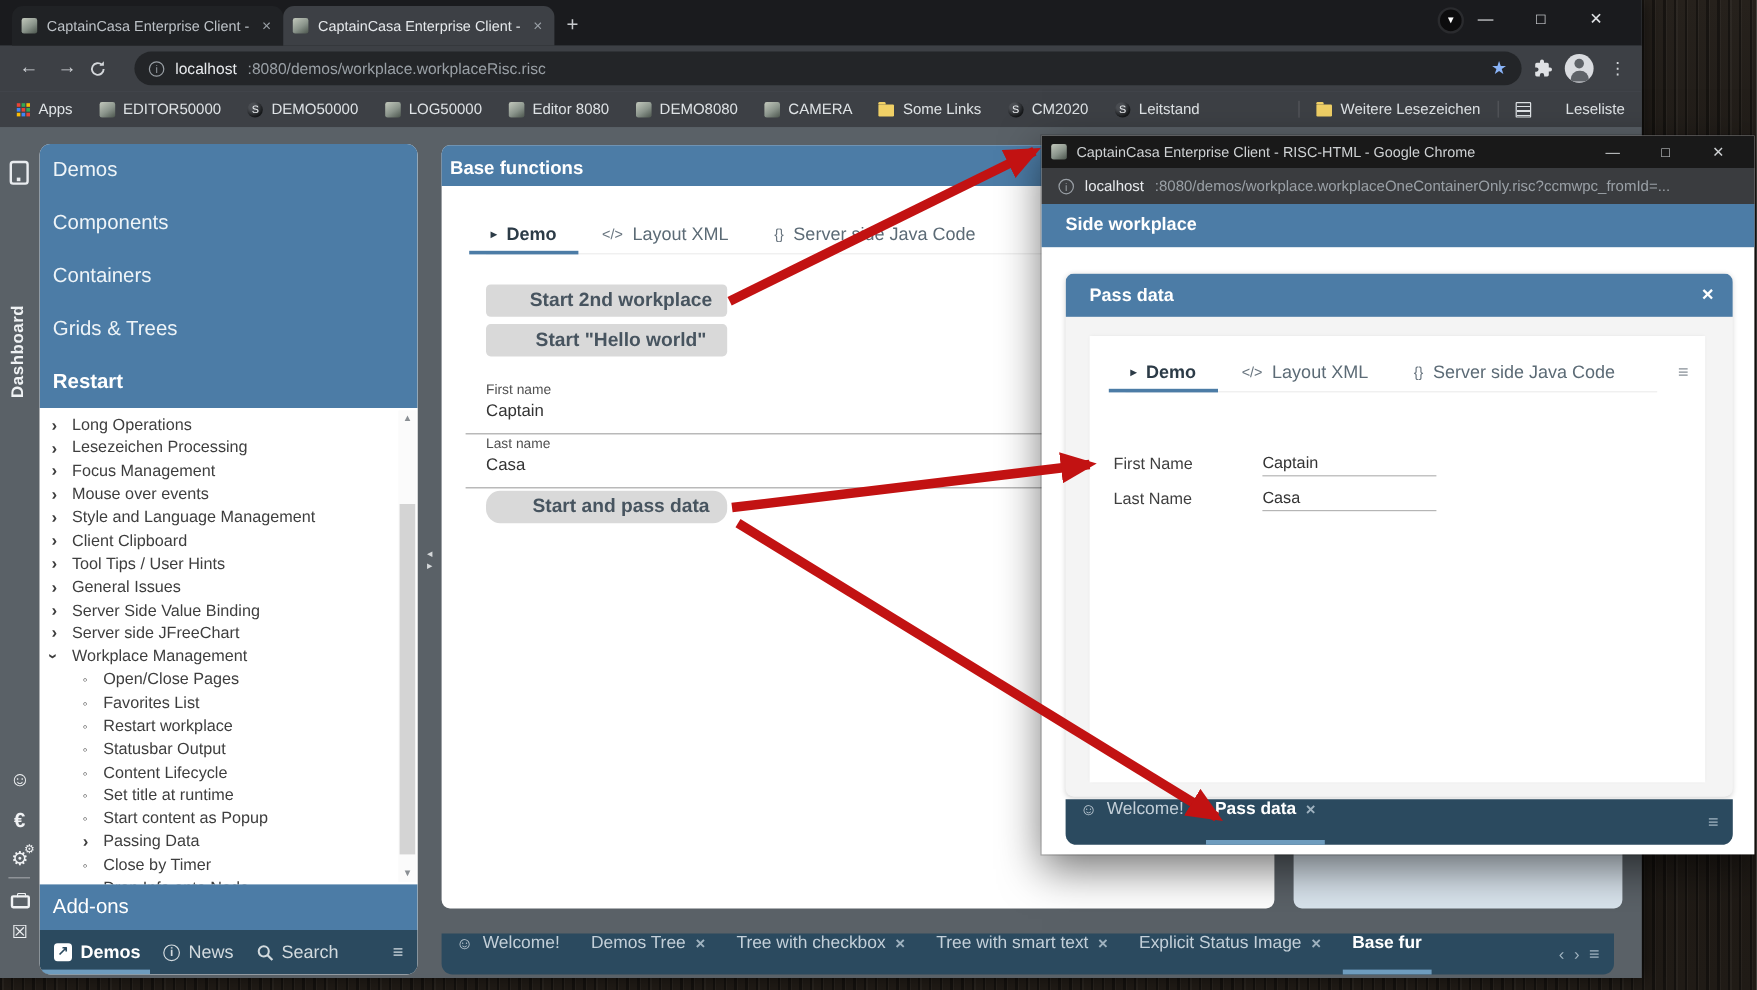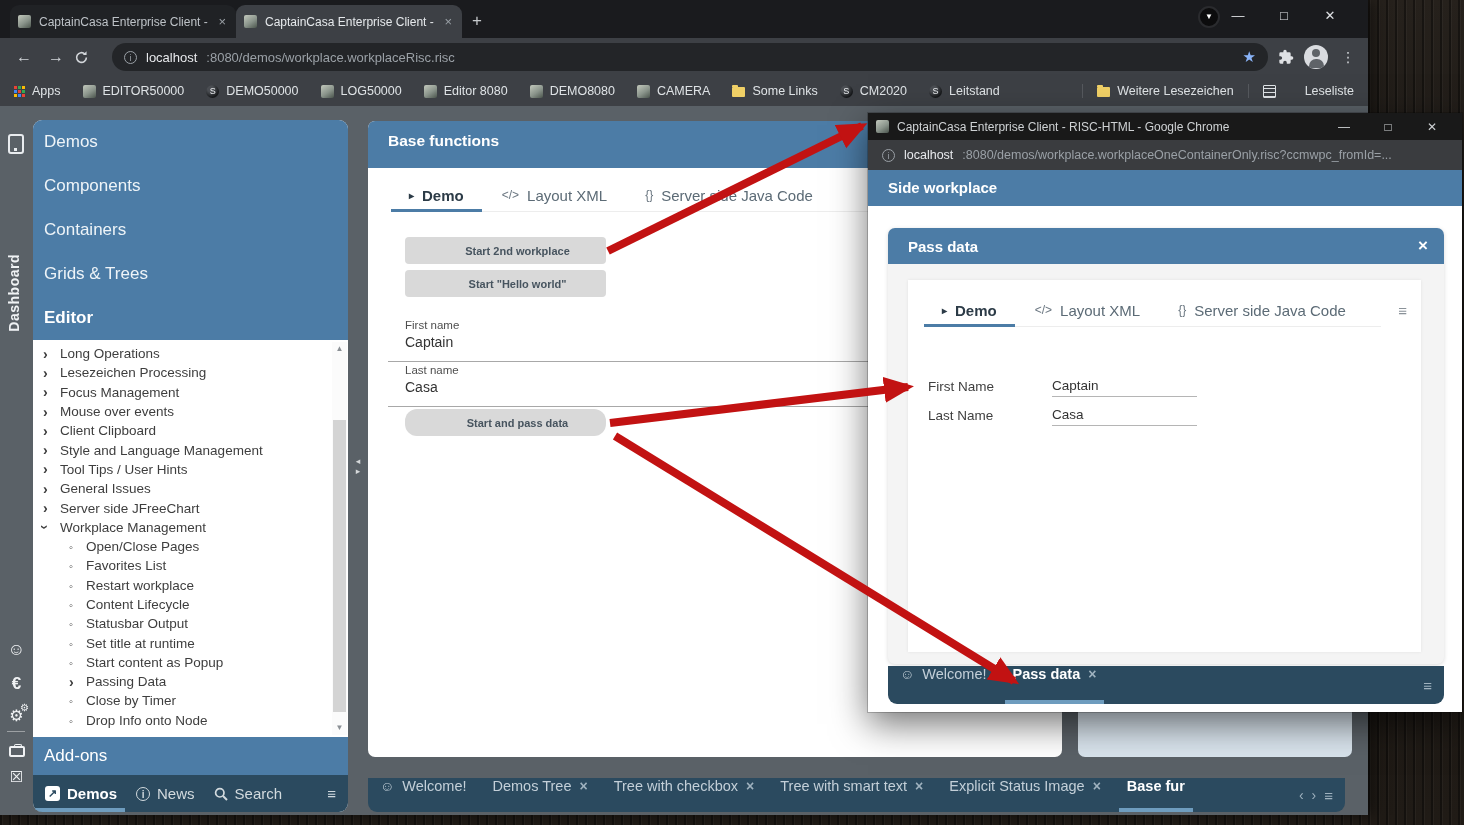--- a/index.html
+++ b/index.html
@@ -116,29 +116,29 @@
   .demos-ic::before { content:"\2197"; }
   .news-ic { border-color:#d2dade; color:#d2dade; width:14px; height:14px; line-height:13px; font-size:10px; font-weight:bold; }
   .menu-ic { margin-left:auto; color:#cfd8de; font-size:15px; }
   .menu-ic::before { content:"\2261"; }
 
   
   .splitter { position:absolute; left:351px; top:350px; width:14px; color:#d5d8da; font-size:9px; line-height:10px; text-align:center; }
 
   
   .main-panel { position:absolute; left:368px; top:15px; width:694px; height:636px; background:#fff; border-radius:7px; }
-  .mp-header { height:47px; background:#4c7ca6; border-radius:7px 7px 0 0; color:#fff; font-weight:bold; font-size:15.5px; line-height:39px; padding-left:20px; }
+  .mp-header { height:34px; background:#4c7ca6; border-radius:7px 7px 0 0; color:#fff; font-weight:bold; font-size:15.5px; line-height:39px; padding-left:7px; }
   .dtabs { position:absolute; left:37px; right:40px; top:58px; height:33px; display:flex; gap:30px; border-bottom:1px solid #ededed; }
   .dtab { position:relative; display:flex; align-items:center; gap:8px; font-size:15px; color:#5c6b76; padding:0 4px; }
   .dtab .dticon { font-size:12px; color:#6a7680; }
   .dtab.active { color:#2c3b47; font-weight:bold; }
   .dtab.active .dticon { color:#2c3b47; font-size:10px; }
   .dtab.active::after { content:""; position:absolute; left:-14px; right:-14px; bottom:-1px; height:3px; background:#4c7ca6; }
   .gbtn { position:absolute; left:37px; width:201px; height:27px; background:#d9d9d9; border:none; border-radius:4px;
-          font-family:"Liberation Sans",sans-serif; font-size:11px; font-weight:bold; color:#47545f;padding-left:24px; }
+          font-family:"Liberation Sans",sans-serif; font-size:16px; font-weight:bold; color:#47545f;padding-left:24px; }
   .gbtn.b1 { top:116px; } .gbtn.b2 { top:149px; } .gbtn.b3 { top:288px;border-radius:12px; }
   .fields { position:absolute; left:20px; right:16px; top:196px; }
   .field { height:45px; border-bottom:1px solid #a8a8a8; padding:2px 0 0 17px; }
   .flabel { font-size:11.5px; color:#4f4f4f; }
   .fvalue { font-size:14px; color:#333; margin-top:3px; }
 
   
   .blue-panel { position:absolute; left:1078px; top:15px; width:274px; height:636px; background:#d9e4ed; border-radius:7px; }
 
   
@@ -313,21 +313,21 @@
           <div class="nav-item">
             <span>Components</span>
           </div>
           <div class="nav-item">
             <span>Containers</span>
           </div>
           <div class="nav-item">
             <span>Grids &amp; Trees</span>
           </div>
           <div class="nav-item active">
-            <span>Editor</span>
+            <span>Restart</span>
           </div>
         </div>
       <div class="tree">
 
       <div class="titem chevron">
             <span class="tg"></span>
             <span>Long Operations</span>
           </div>
           <div class="titem chevron">
             <span class="tg"></span>
@@ -336,61 +336,65 @@
           <div class="titem chevron">
             <span class="tg"></span>
             <span>Focus Management</span>
           </div>
           <div class="titem chevron">
             <span class="tg"></span>
             <span>Mouse over events</span>
           </div>
           <div class="titem chevron">
             <span class="tg"></span>
+            <span>Style and Language Management</span>
+          </div>
+          <div class="titem chevron">
+            <span class="tg"></span>
             <span>Client Clipboard</span>
           </div>
           <div class="titem chevron">
             <span class="tg"></span>
-            <span>Style and Language Management</span>
-          </div>
-          <div class="titem chevron">
-            <span class="tg"></span>
             <span>Tool Tips / User Hints</span>
           </div>
           <div class="titem chevron">
             <span class="tg"></span>
             <span>General Issues</span>
           </div>
           <div class="titem chevron">
             <span class="tg"></span>
+            <span>Server Side Value Binding</span>
+          </div>
+          <div class="titem chevron">
+            <span class="tg"></span>
             <span>Server side JFreeChart</span>
           </div>
           <div class="titem expanded">
             <span class="tg"></span>
             <span>Workplace Management</span>
           </div>
           <div class="titem bullet child">
             <span class="tg"></span>
             <span>Open/Close Pages</span>
           </div>
           <div class="titem bullet child">
             <span class="tg"></span>
             <span>Favorites List</span>
           </div>
           <div class="titem bullet child">
             <span class="tg"></span>
             <span>Restart workplace</span>
           </div>
           <div class="titem bullet child">
             <span class="tg"></span>
+            <span>Statusbar Output</span>
+          </div>
+          <div class="titem bullet child">
+            <span class="tg"></span>
             <span>Content Lifecycle</span>
-          </div>
-          <div class="titem bullet child">
-            <span class="tg"></span>
-            <span>Statusbar Output</span>
           </div>
           <div class="titem bullet child">
             <span class="tg"></span>
             <span>Set title at runtime</span>
           </div>
           <div class="titem bullet child">
             <span class="tg"></span>
             <span>Start content as Popup</span>
           </div>
           <div class="titem chevron child">

